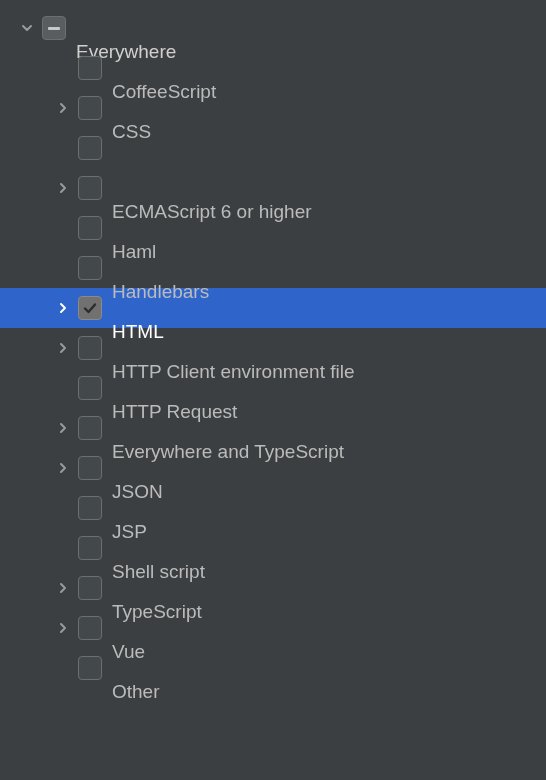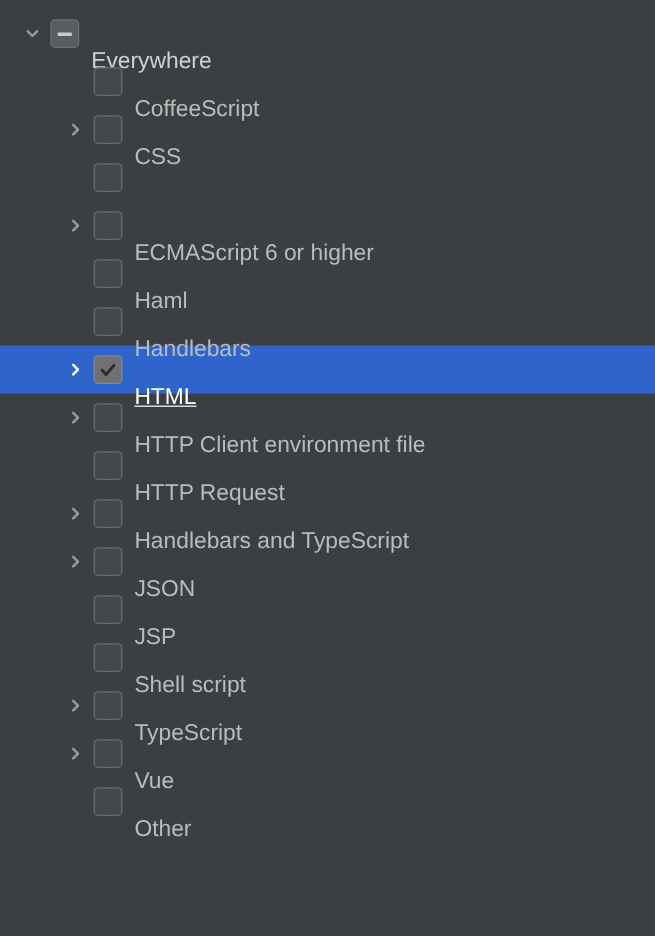--- a/index.html
+++ b/index.html
@@ -70,21 +70,21 @@
     .checkbox.checked {
       background: #717171;
       border-color: #8a8a8a;
     }
     .checkbox.checked svg { width: 16px; height: 16px; }
     .label {
       user-select: none;
       margin-top: 47px;
     }
     .root-row .label { color: #d0d0d0; }
-    .tree-row.selected .label { color: #ffffff; text-decoration: underline; }
+    .tree-row.selected .label { color: #ffffff; }
   </style>
 </head>
 <body>
 
 <div id="tree">
     <div class="tree-row root-row">
       <span class="indent" style="width: 8px;"></span>
       <span class="chevron">
         <svg viewBox="0 0 12 12">
           <path d="M2 4 L6 8 L10 4" fill="none" stroke="#9a9a9a" stroke-width="2" stroke-linecap="round" stroke-linejoin="round"></path>
@@ -167,21 +167,21 @@
       <span class="label">HTTP Request</span>
     </div>
     <div class="tree-row">
       <span class="indent" style="width: 44px;"></span>
       <span class="chevron">
         <svg viewBox="0 0 12 12">
           <path d="M4 2 L8 6 L4 10" fill="none" stroke="#9a9a9a" stroke-width="2" stroke-linecap="round" stroke-linejoin="round"></path>
         </svg>
       </span>
       <span class="checkbox "></span>
-      <span class="label">Handlebars and TypeScript</span>
+      <span class="label">Everywhere and TypeScript</span>
     </div>
     <div class="tree-row">
       <span class="indent" style="width: 44px;"></span>
       <span class="chevron">
         <svg viewBox="0 0 12 12">
           <path d="M4 2 L8 6 L4 10" fill="none" stroke="#9a9a9a" stroke-width="2" stroke-linecap="round" stroke-linejoin="round"></path>
         </svg>
       </span>
       <span class="checkbox "></span>
       <span class="label">JSON</span>

